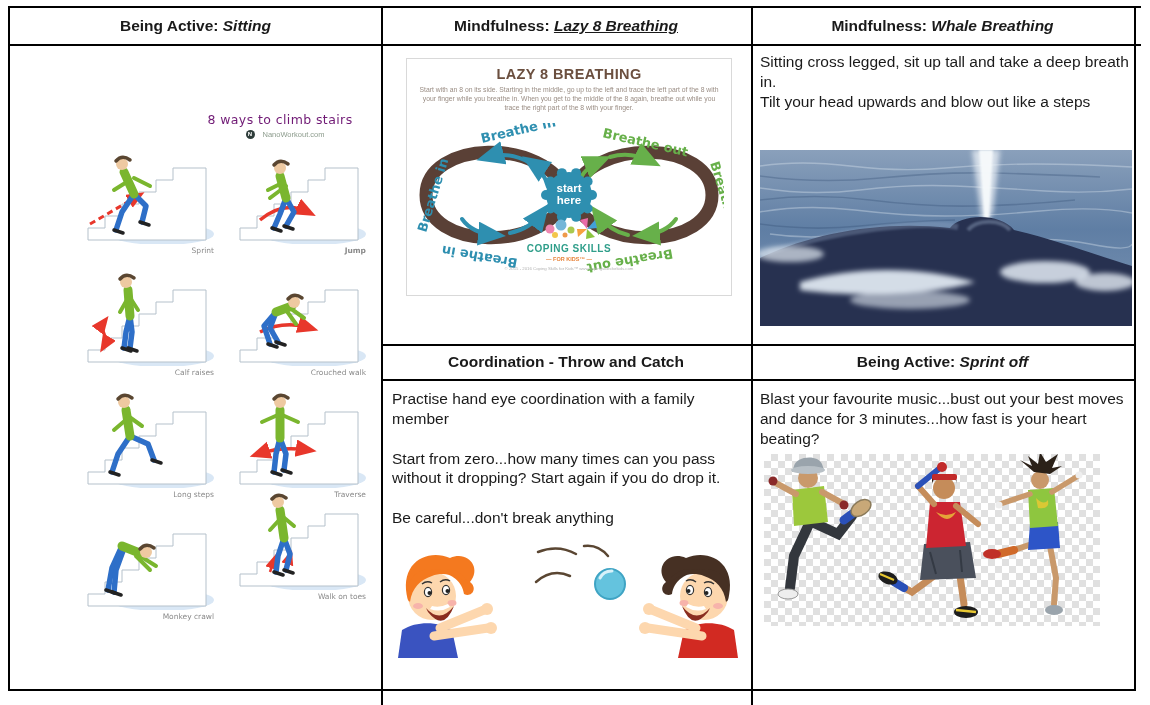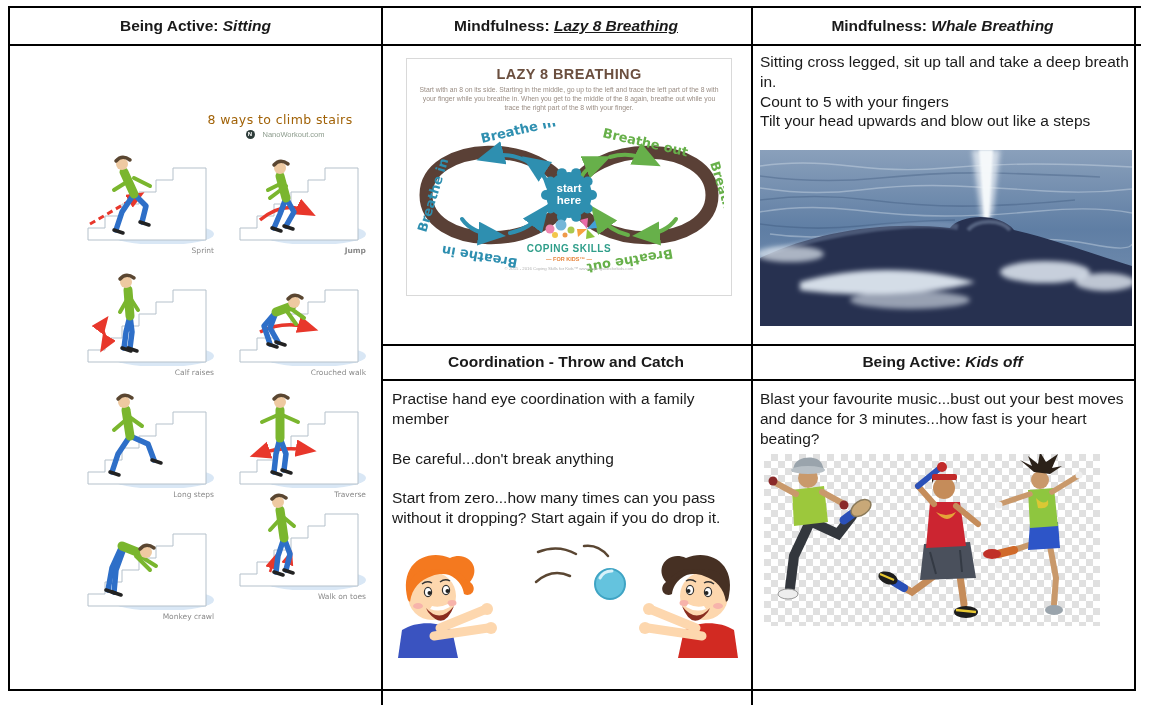--- a/index.html
+++ b/index.html
@@ -13,21 +13,21 @@
   .hstub{position:absolute;height:2px;width:5px;background:#000;left:1136px;}
   .hdr{position:absolute;display:flex;align-items:center;justify-content:center;
        font-weight:bold;font-size:15.5px;white-space:pre;}
   .hdr .it{font-style:italic;}
   .hdr .itu{font-style:italic;text-decoration:underline;}
   .bodytext{position:absolute;font-size:15.5px;line-height:1.28;}
   .bodytext p{margin:0 0 20px 0;}
   
   .stairs-wrap{position:absolute;left:62px;top:100px;width:300px;height:560px;}
   .stairs-title{position:absolute;left:118px;top:4px;width:180px;text-align:center;
-      font-size:12.5px;color:#a16207;letter-spacing:.4px;font-family:"DejaVu Sans",sans-serif;}
+      font-size:12.5px;color:#701a75;letter-spacing:.4px;font-family:"DejaVu Sans",sans-serif;}
   .stairs-credit{position:absolute;left:138px;top:22px;width:150px;text-align:center;
       font-size:7.5px;color:#8d9c8d;display:flex;align-items:center;justify-content:center;gap:8px;}
   .nw-dot{display:inline-block;width:9px;height:9px;border-radius:50%;background:#2e3d3a;
       color:#fff;font-size:6px;line-height:9px;text-align:center;font-weight:bold;}
   .fig-grid{position:absolute;left:0;top:36px;width:300px;}
   .fig-cell{position:absolute;width:142px;text-align:right;}
   .fig-label{font-size:7.5px;color:#8a8a8a;margin-top:-2px;font-family:"DejaVu Sans",sans-serif;}
   
   .lazy-card{position:absolute;left:396px;top:50px;width:326px;height:238px;background:#fff;
       border:1px solid #d9d9d9;box-sizing:border-box;}
@@ -288,22 +288,22 @@
           <text x="155" y="129" text-anchor="middle" fill="#2f9e8a" font-size="10" font-weight="bold" letter-spacing="0.5">COPING SKILLS</text>
           <text x="155" y="138" text-anchor="middle" fill="#e8833a" font-size="5.5" font-weight="bold">— FOR KIDS™ —</text>
           <text x="155" y="147" text-anchor="middle" fill="#b3b3b3" font-size="4.3">© 2015 - 2016 Coping Skills for Kids™  www.copingskillsforkids.com</text>
         </g>
       </svg>
     </div>
 
     <div class="hdr" style="left:371px;top:336px;width:370px;height:35px;"><span>Coordination - Throw and Catch</span></div>
     <div class="bodytext" style="left:382px;top:381px;width:348px;">
       <p>Practise hand eye coordination with a family member</p>
+      <p>Start from zero...how many times can you pass without it dropping? Start again if you do drop it.</p>
       <p>Be careful...don't break anything</p>
-      <p>Start from zero...how many times can you pass without it dropping? Start again if you do drop it.</p>
     </div>
     <svg class="abs" style="left:378px;top:532px;" width="360" height="118" viewBox="0 0 360 118">
 
       <g>
         <path d="M20,60 C10,24 38,8 62,18 C80,10 94,28 82,42 C90,48 84,58 76,54 C74,40 60,30 44,34 C32,37 24,46 22,62 Z" fill="#f4791f"></path>
         <circle cx="44" cy="56" r="24" fill="#fdd7ae"></circle>
         <path d="M20,60 C16,34 36,26 50,30 C64,26 78,34 80,44 C70,34 54,32 44,36 C32,40 24,48 22,62 Z" fill="#f4791f"></path>
         <ellipse cx="40" cy="52" rx="3.6" ry="4.6" fill="#fff" stroke="#333" stroke-width="1.2"></ellipse>
           <circle cx="41.5" cy="53" r="2" fill="#222"></circle>
         <ellipse cx="58" cy="50" rx="3.6" ry="4.6" fill="#fff" stroke="#333" stroke-width="1.2"></ellipse>
@@ -347,21 +347,20 @@
         <path d="M52,88 L96,70" stroke="#fdd7ae" stroke-width="9" stroke-linecap="round"></path>
         <path d="M46,96 L100,88" stroke="#fdd7ae" stroke-width="9" stroke-linecap="round"></path>
         <circle cx="99" cy="69" r="6" fill="#fdd7ae"></circle>
           <circle cx="103" cy="88" r="6" fill="#fdd7ae"></circle>
       </g>
     </svg>
 
     <div class="hdr" style="left:741px;top:0;width:383px;height:36px;"><span>Mindfulness: </span><span class="it">Whale Breathing</span></div>
     <div class="bodytext" style="left:750px;top:44px;width:372px;">
       <div>Sitting cross legged, sit up tall and take a deep breath in.</div>
-      <div>Count to 5 with your fingers</div>
       <div>Tilt your head upwards and blow out like a steps</div>
     </div>
     <svg class="abs" style="left:750px;top:142px;" width="372" height="176" viewBox="0 0 372 176">
       <defs>
         <linearGradient id="sea" x1="0" y1="0" x2="0" y2="1">
           <stop offset="0" stop-color="#8aa0bb"></stop>
             <stop offset="0.45" stop-color="#5f7ea4"></stop>
             <stop offset="1" stop-color="#7e96b4"></stop>
         </linearGradient>
         <filter id="soft" x="-30%" y="-30%" width="160%" height="160%">
@@ -394,21 +393,21 @@
 
       <g fill="#e3ebf4" filter="url(#soft)">
         <path d="M40,132 C95,116 160,116 215,132 C180,144 95,148 40,140 Z" opacity="0.92"></path>
         <ellipse cx="285" cy="122" rx="45" ry="11" opacity="0.85"></ellipse>
         <ellipse cx="345" cy="132" rx="30" ry="9" opacity="0.8"></ellipse>
         <ellipse cx="30" cy="104" rx="34" ry="8" opacity="0.7"></ellipse>
         <ellipse cx="150" cy="150" rx="60" ry="9" opacity="0.6"></ellipse>
       </g>
     </svg>
 
-    <div class="hdr" style="left:741px;top:336px;width:383px;height:35px;"><span>Being Active: </span><span class="it">Kids off</span></div>
+    <div class="hdr" style="left:741px;top:336px;width:383px;height:35px;"><span>Being Active: </span><span class="it">Sprint off</span></div>
     <div class="bodytext" style="left:750px;top:381px;width:374px;">Blast your favourite music...bust out your best moves and dance for 3 minutes...how fast is your heart beating?</div>
 
     <div class="checker">
       <svg width="336" height="172" viewBox="0 0 336 172">
 
         <g>
           <path d="M46,68 L30,102 L26,134" stroke="#33373d" stroke-width="10" fill="none" stroke-linecap="round"></path>
           <path d="M48,68 L74,80 L88,62" stroke="#33373d" stroke-width="10" fill="none" stroke-linecap="round"></path>
           <path d="M80,66 L88,60" stroke="#2a50b8" stroke-width="9" stroke-linecap="round"></path>
           <ellipse cx="97" cy="54" rx="11" ry="7" transform="rotate(-35 97 54)" fill="#c8a878" stroke="#8a7a5a" stroke-width="1.5"></ellipse>

